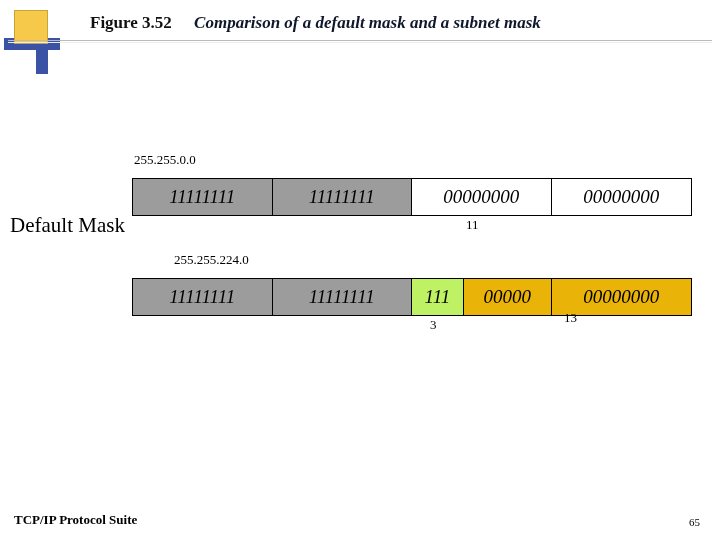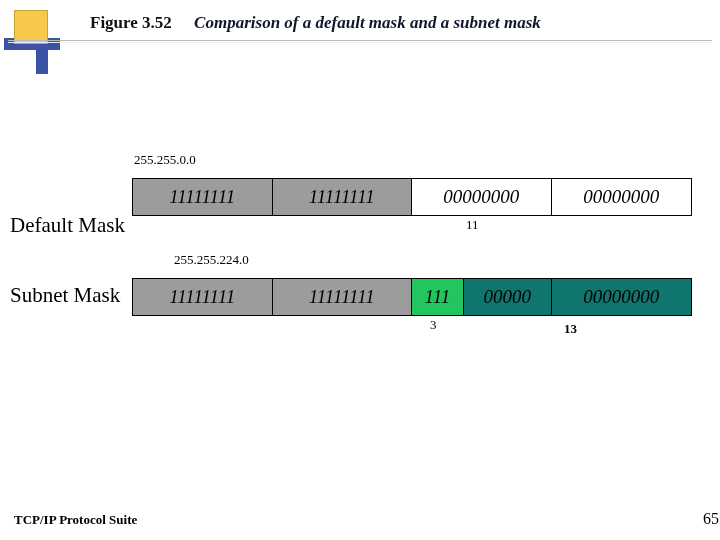--- a/index.html
+++ b/index.html
@@ -15,25 +15,25 @@
   .rule { position: absolute; left: 8px; top: 40px; right: 8px; height: 1px; background: #bbb; }
   .rule2 { position: absolute; left: 8px; top: 42px; right: 8px; height: 1px; background: #eee; }
 
   .row { position: absolute; font-size: 13px; }
   .row-label { position: absolute; font-size: 21px; }
   .mask-box { position: absolute; height: 38px; border: 1px solid #000; display: flex; align-items: center; font-size: 19px; font-style: italic; }
   .seg { height: 100%; display: flex; align-items: center; justify-content: center; border-right: 1px solid #000; }
   .seg:last-child { border-right: none; }
   .seg.gray { background: #9c9c9c; }
   .seg.white { background: #fff; }
-  .seg.yellow { background: #22c55e; }
-  .seg.teal { background: #0f766e; }
+  .seg.yellow { background: #bef264; }
+  .seg.teal { background: #eab308; }
 
   .footer-left { position: absolute; left: 14px; bottom: 12px; font-size: 13px; font-weight: bold; font-family: "Times New Roman", serif; margin-top: 12px; }
-  .footer-right { position: absolute; right: 1px; bottom: 12px; font-size: 16px; }
+  .footer-right { position: absolute; right: 20px; bottom: 12px; font-size: 11px; }
 </style>
 </head>
 <body>
 
 <div class="slide">
   <div class="corner-deco">
     <div class="bar-h"></div>
     <div class="bar-v"></div>
     <div class="big-sq"></div>
   </div>
@@ -49,26 +49,25 @@
   <div class="row-label" style="left:10px; top:183px;margin-top:30px;">Default Mask</div>
   <div class="mask-box" style="left:132px; top:178px; width:560px;">
     <div class="seg gray" style="width:140px;">11111111</div>
     <div class="seg gray" style="width:140px;">11111111</div>
     <div class="seg white" style="width:140px;">00000000</div>
     <div class="seg white" style="width:140px;">00000000</div>
   </div>
   <div class="row" style="left:466px; top:217px;">11</div>
 
   <div class="row" style="left:134px; top:252px;margin-left:40px;">255.255.224.0</div>
-  <div class="row-label" style="left:10px; top:283px;">Subnet Mask</div>
   <div class="mask-box" style="left:132px; top:278px; width:560px;">
     <div class="seg gray" style="width:140px;">11111111</div>
     <div class="seg gray" style="width:140px;">11111111</div>
     <div class="seg yellow" style="width:52px;">111</div>
     <div class="seg teal" style="width:88px;">00000</div>
     <div class="seg teal" style="width:140px;">00000000</div>
   </div>
   <div class="row" style="left:430px; top:317px;">3</div>
-  <div class="row" style="left:564px; top:321px;font-weight:bold;">13</div>
+  <div class="row" style="left:564px; top:310px;">13</div>
 
   <div class="footer-left">TCP/IP Protocol Suite</div>
   <div class="footer-right">65</div>
 </div>
 
 </body></html>

